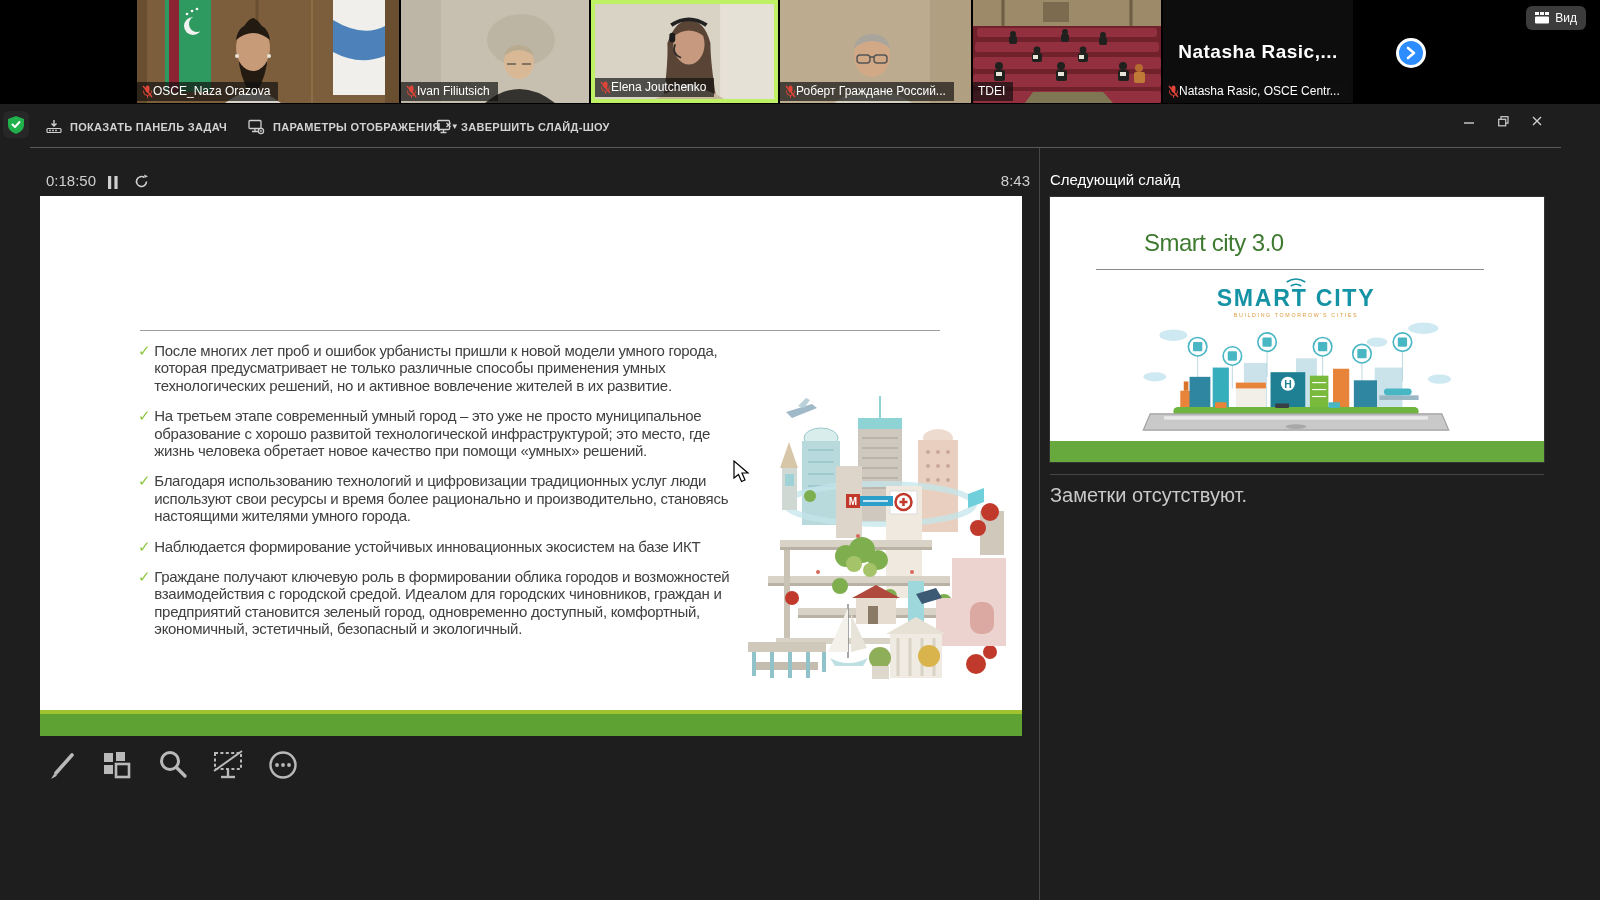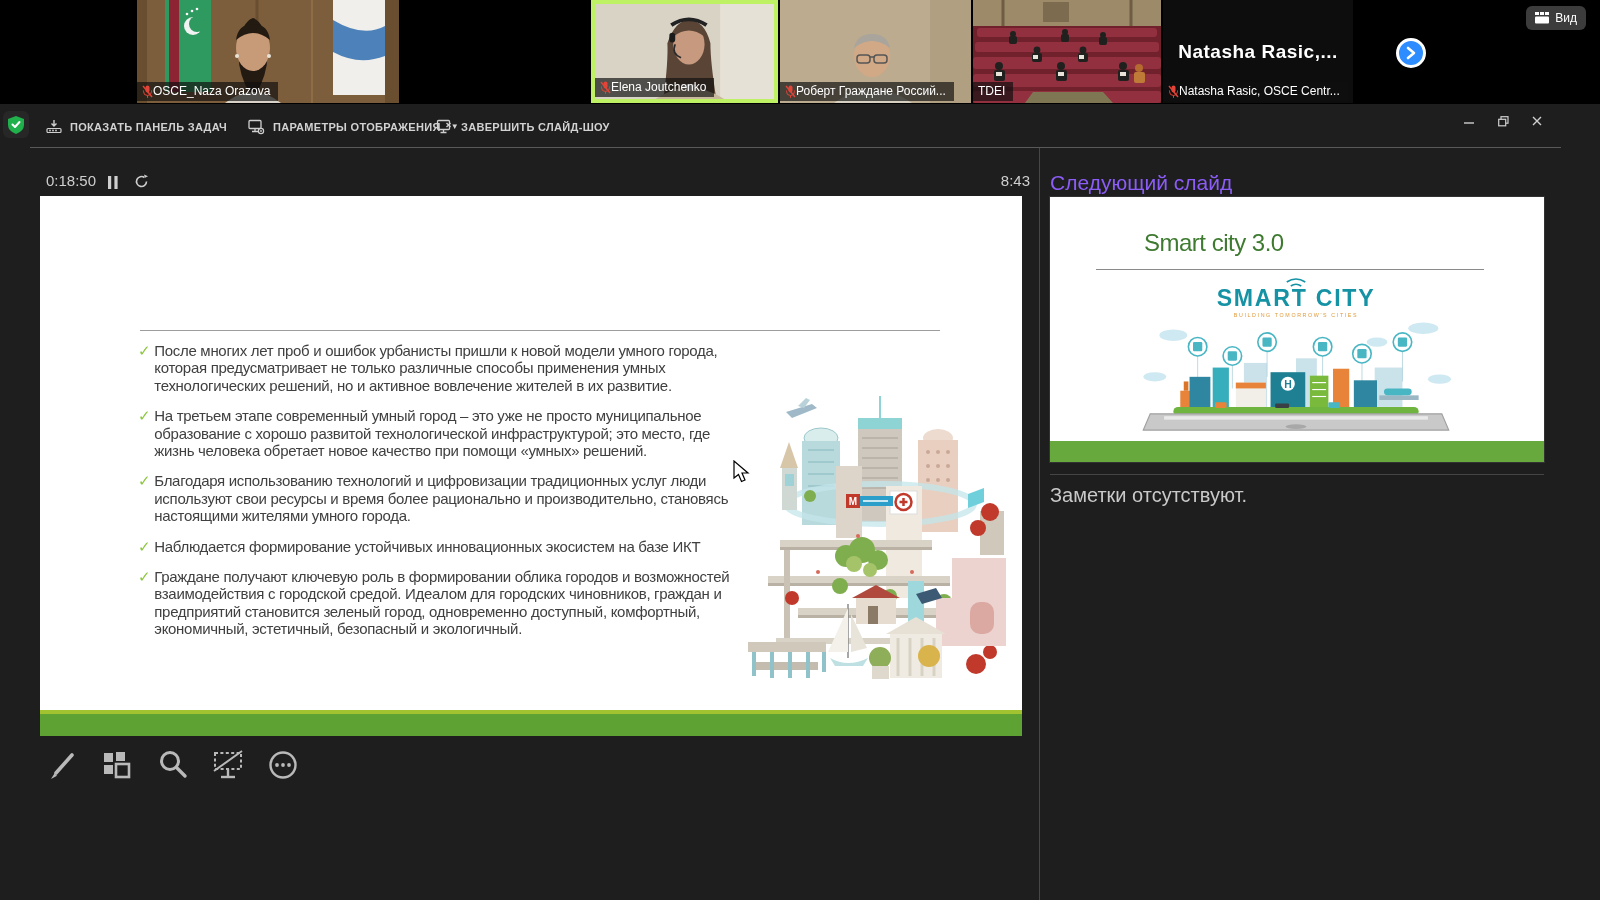--- a/index.html
+++ b/index.html
@@ -31,21 +31,21 @@
           color:#d2d2d2; font-size:11px; font-weight:bold; letter-spacing:.3px; white-space:nowrap; }
   .caret { font-size:8px; margin-left:2px; }
   .winctl { position:absolute; top:110px; width:26px; height:22px; display:flex; align-items:center;
             justify-content:center; color:#cfcfcf; }
   .tb-divider { position:absolute; left:30px; top:147px; width:1531px; height:1px; background:#595959; }
   .v-divider  { position:absolute; left:1039px; top:148px; width:1px; height:752px; background:#474747; }
 
   .timer-text { position:absolute; left:46px; top:172px; color:#cfcfcf; font-size:15px; }
   .timer-ctl  { position:absolute; top:175px; }
   .clock      { position:absolute; left:972px; top:172px; width:58px; text-align:right; color:#cfcfcf; font-size:15px; }
-  .next-heading { position:absolute; left:1050px; top:171px; color:#8b5cf6; font-size:21px; }
+  .next-heading { position:absolute; left:1050px; top:171px; color:#ffffff; font-size:15px; }
 
   
   .slide { position:absolute; left:40px; top:196px; width:982px; height:540px; background:#fff; }
   .slide-title { position:absolute; left:100px; top:80px; font-size:38px; letter-spacing:-1px; color:#4f7b2e; }
   .title-rule  { position:absolute; left:100px; top:134px; width:800px; height:1px; background:#9d9d9d; }
   .bullets { position:absolute; left:98px; top:146px; width:596px; color:#404040;
              font-size:15px; line-height:1.16; letter-spacing:-0.3px; }
   .bullet { display:flex; margin-bottom:13px; }
   .bullet .chk { color:#8cc63e; margin-right:4px; flex:0 0 auto; }
   .slide-bar   { position:absolute; left:0; bottom:0; width:100%; height:26px; background:#5ea233; }
@@ -101,20 +101,41 @@
         <svg width="11" height="13" viewBox="0 0 11 13">
           <rect x="3.5" y="0.5" width="4" height="7" rx="2" fill="#e14438"></rect>
           <path d="M1.5 5.5v1a4 4 0 0 0 8 0v-1" stroke="#e14438" fill="none"></path>
           <line x1="5.5" y1="10.5" x2="5.5" y2="12.8" stroke="#e14438"></line>
           <line x1="1" y1="1" x2="10" y2="12" stroke="#e14438" stroke-width="1.4"></line>
         </svg>
         <span>OSCE_Naza Orazova</span>
       </div>
     </div>
 
+    <div class="tile" style="left:401px;width:188px">
+      <svg class="scene" viewBox="0 0 188 103" preserveAspectRatio="none">
+        <rect width="188" height="103" fill="#c7c0b1"></rect>
+        <rect x="0" width="40" height="103" fill="#bdb5a5"></rect>
+        <ellipse cx="120" cy="40" rx="34" ry="26" fill="#b3a998" opacity=".5"></ellipse>
+        <ellipse cx="118" cy="62" rx="15" ry="17" fill="#d9b896"></ellipse>
+        <path d="M103 56 q15 -12 30 0 q-3 -11 -15 -11 q-12 0 -15 11z" fill="#b9ab90"></path>
+        <line x1="106" y1="64" x2="115" y2="64" stroke="#6d6355" stroke-width="1.6"></line>
+        <line x1="121" y1="64" x2="130" y2="64" stroke="#6d6355" stroke-width="1.6"></line>
+        <path d="M84 103 q34 -28 70 0 z" fill="#33322f"></path>
+      </svg>
+      <div class="plabel">
+        <svg width="11" height="13" viewBox="0 0 11 13">
+          <rect x="3.5" y="0.5" width="4" height="7" rx="2" fill="#e14438"></rect>
+          <path d="M1.5 5.5v1a4 4 0 0 0 8 0v-1" stroke="#e14438" fill="none"></path>
+          <line x1="5.5" y1="10.5" x2="5.5" y2="12.8" stroke="#e14438"></line>
+          <line x1="1" y1="1" x2="10" y2="12" stroke="#e14438" stroke-width="1.4"></line>
+        </svg>
+        <span>Ivan Filiutsich</span>
+      </div>
+    </div>
 
     <div class="tile active" style="left:591px;width:187px">
       <svg class="scene" viewBox="0 0 183 99" preserveAspectRatio="none">
         <rect width="183" height="99" fill="#d9d3c6"></rect>
         <rect x="128" width="55" height="99" fill="#e6e1d6"></rect>
         <path d="M70 99 q5 -40 4 -58 q8 -24 22 -24 q16 0 22 24 q0 20 6 58 z" fill="#5a4435"></path>
         <ellipse cx="96" cy="42" rx="16" ry="21" fill="#c79a80"></ellipse>
         <path d="M80 34 q16 -13 32 0 q-3 -15 -16 -15 q-13 0 -16 15z" fill="#5a4435"></path>
         <path d="M78 22 q18 -12 36 0" stroke="#222" stroke-width="4" fill="none"></path>
         <rect x="76" y="30" width="6" height="10" rx="3" fill="#1c1c1c"></rect>

